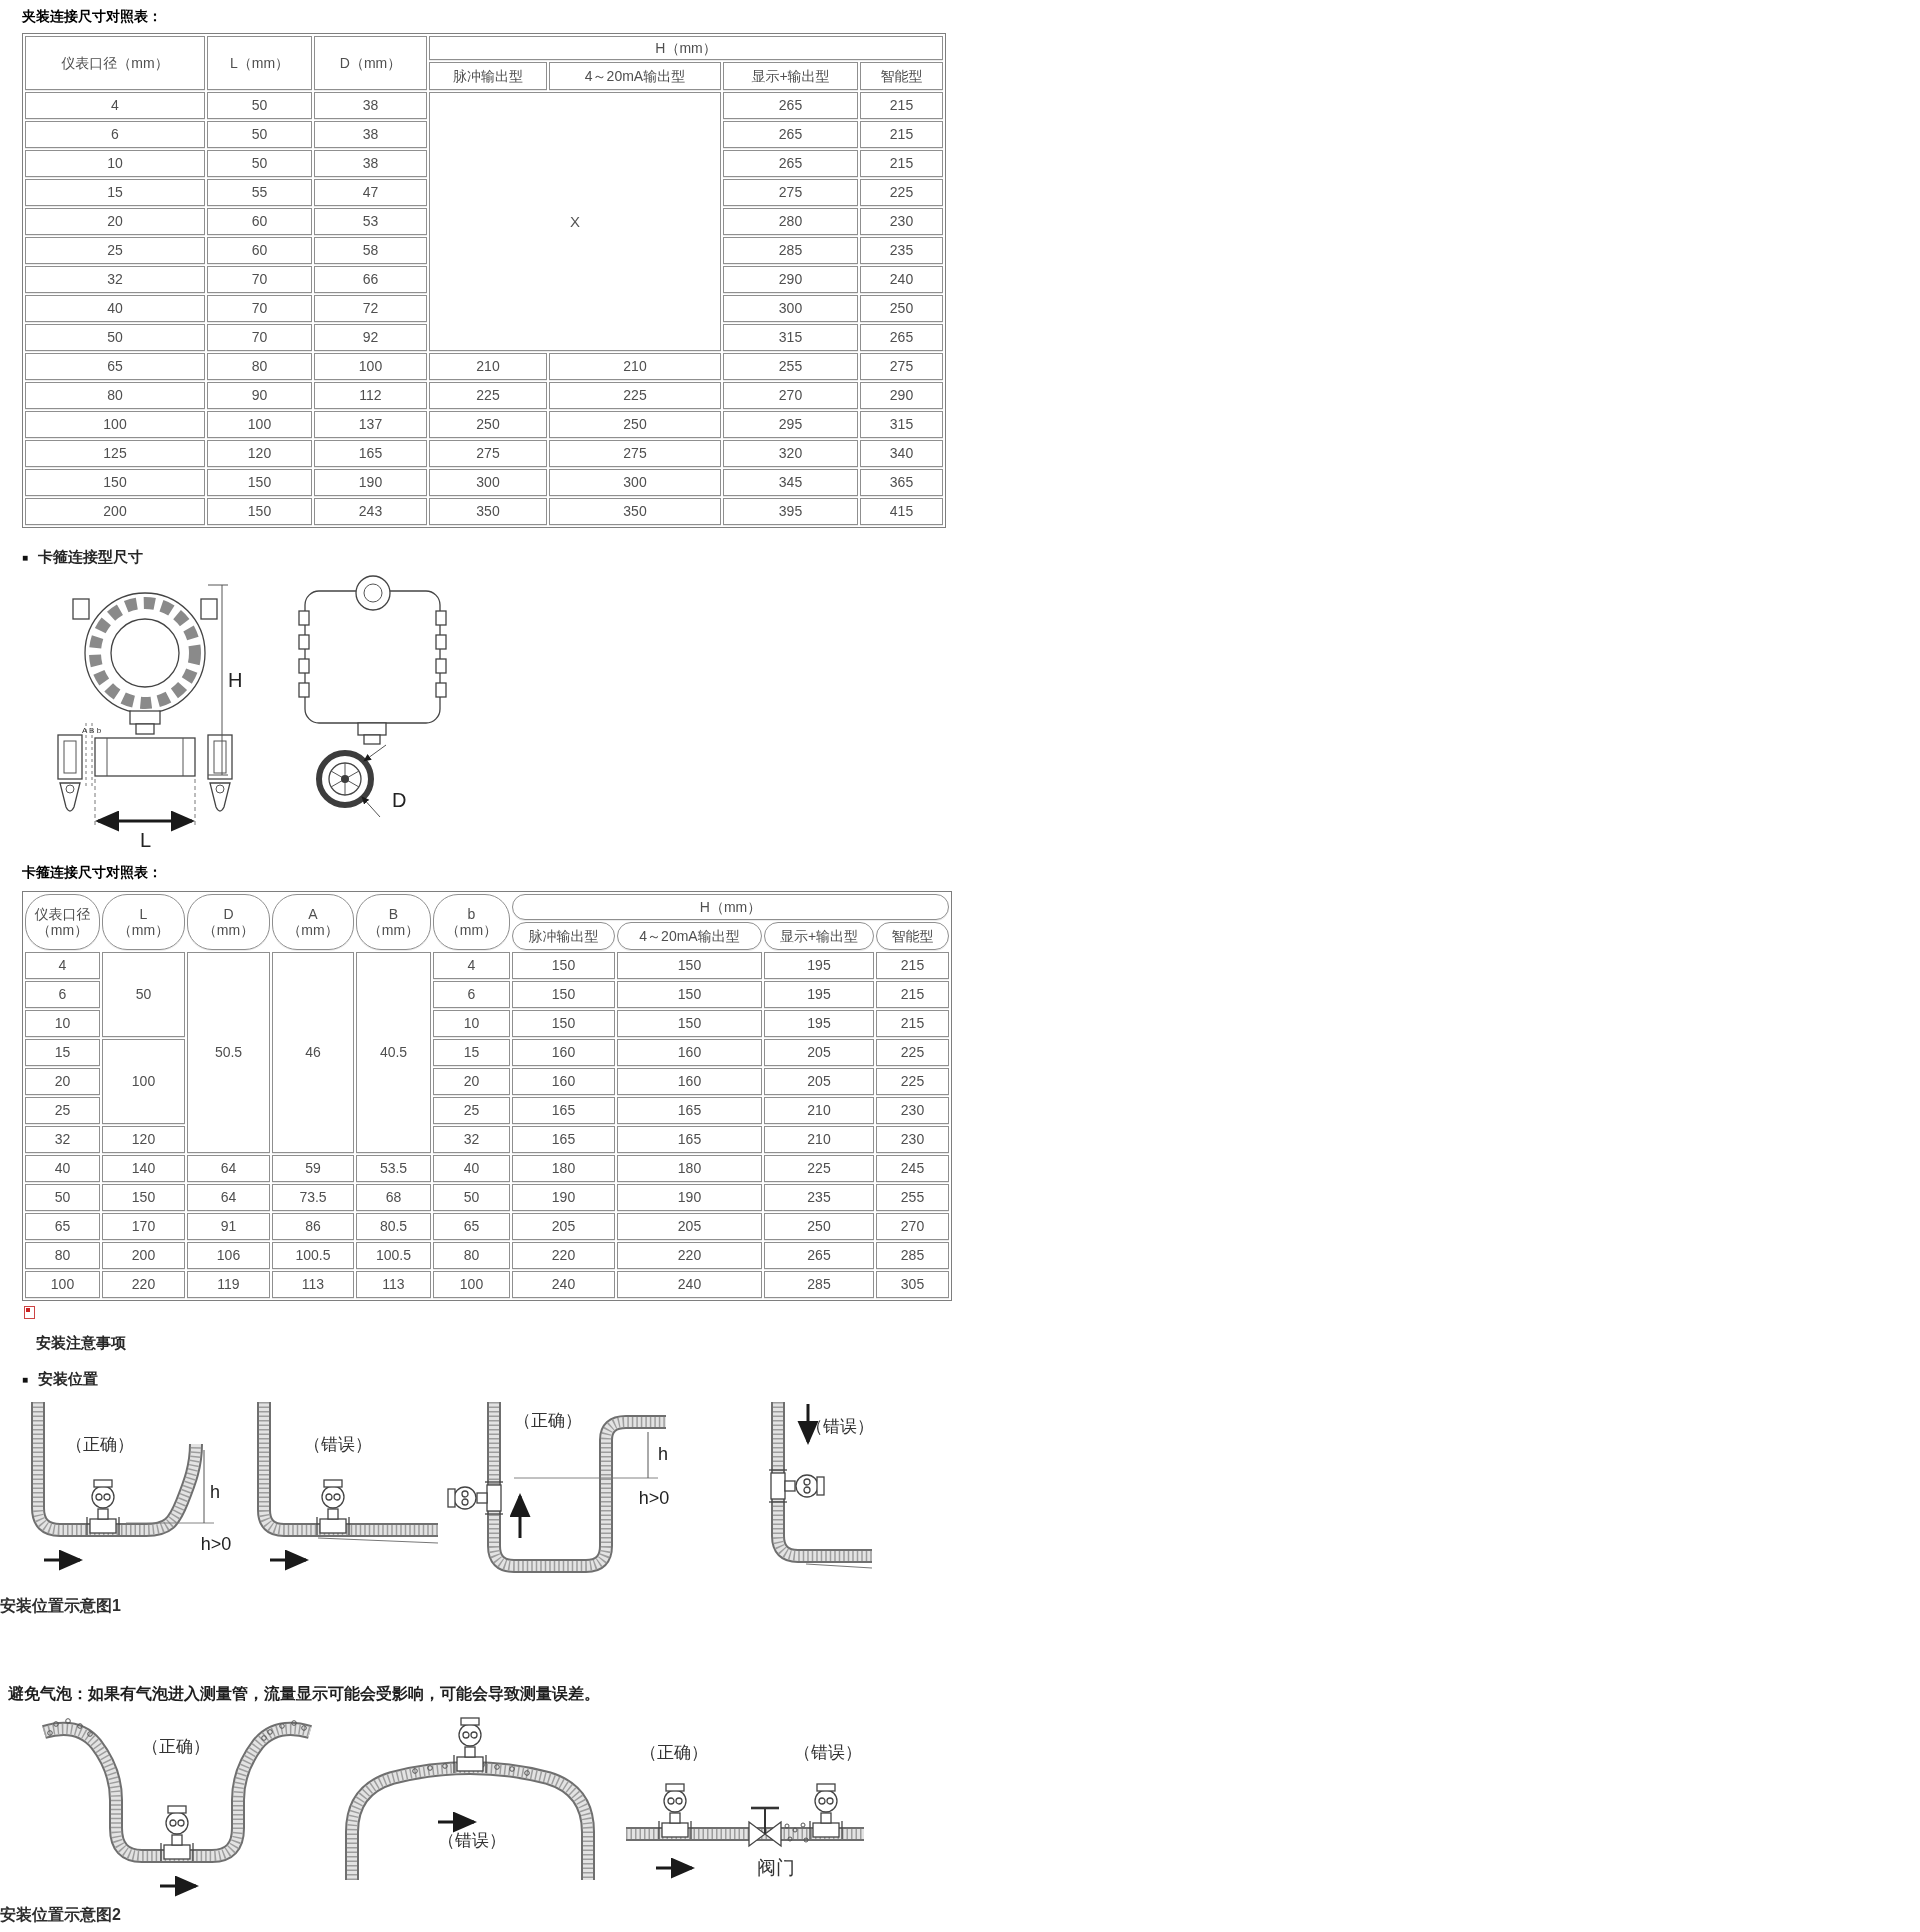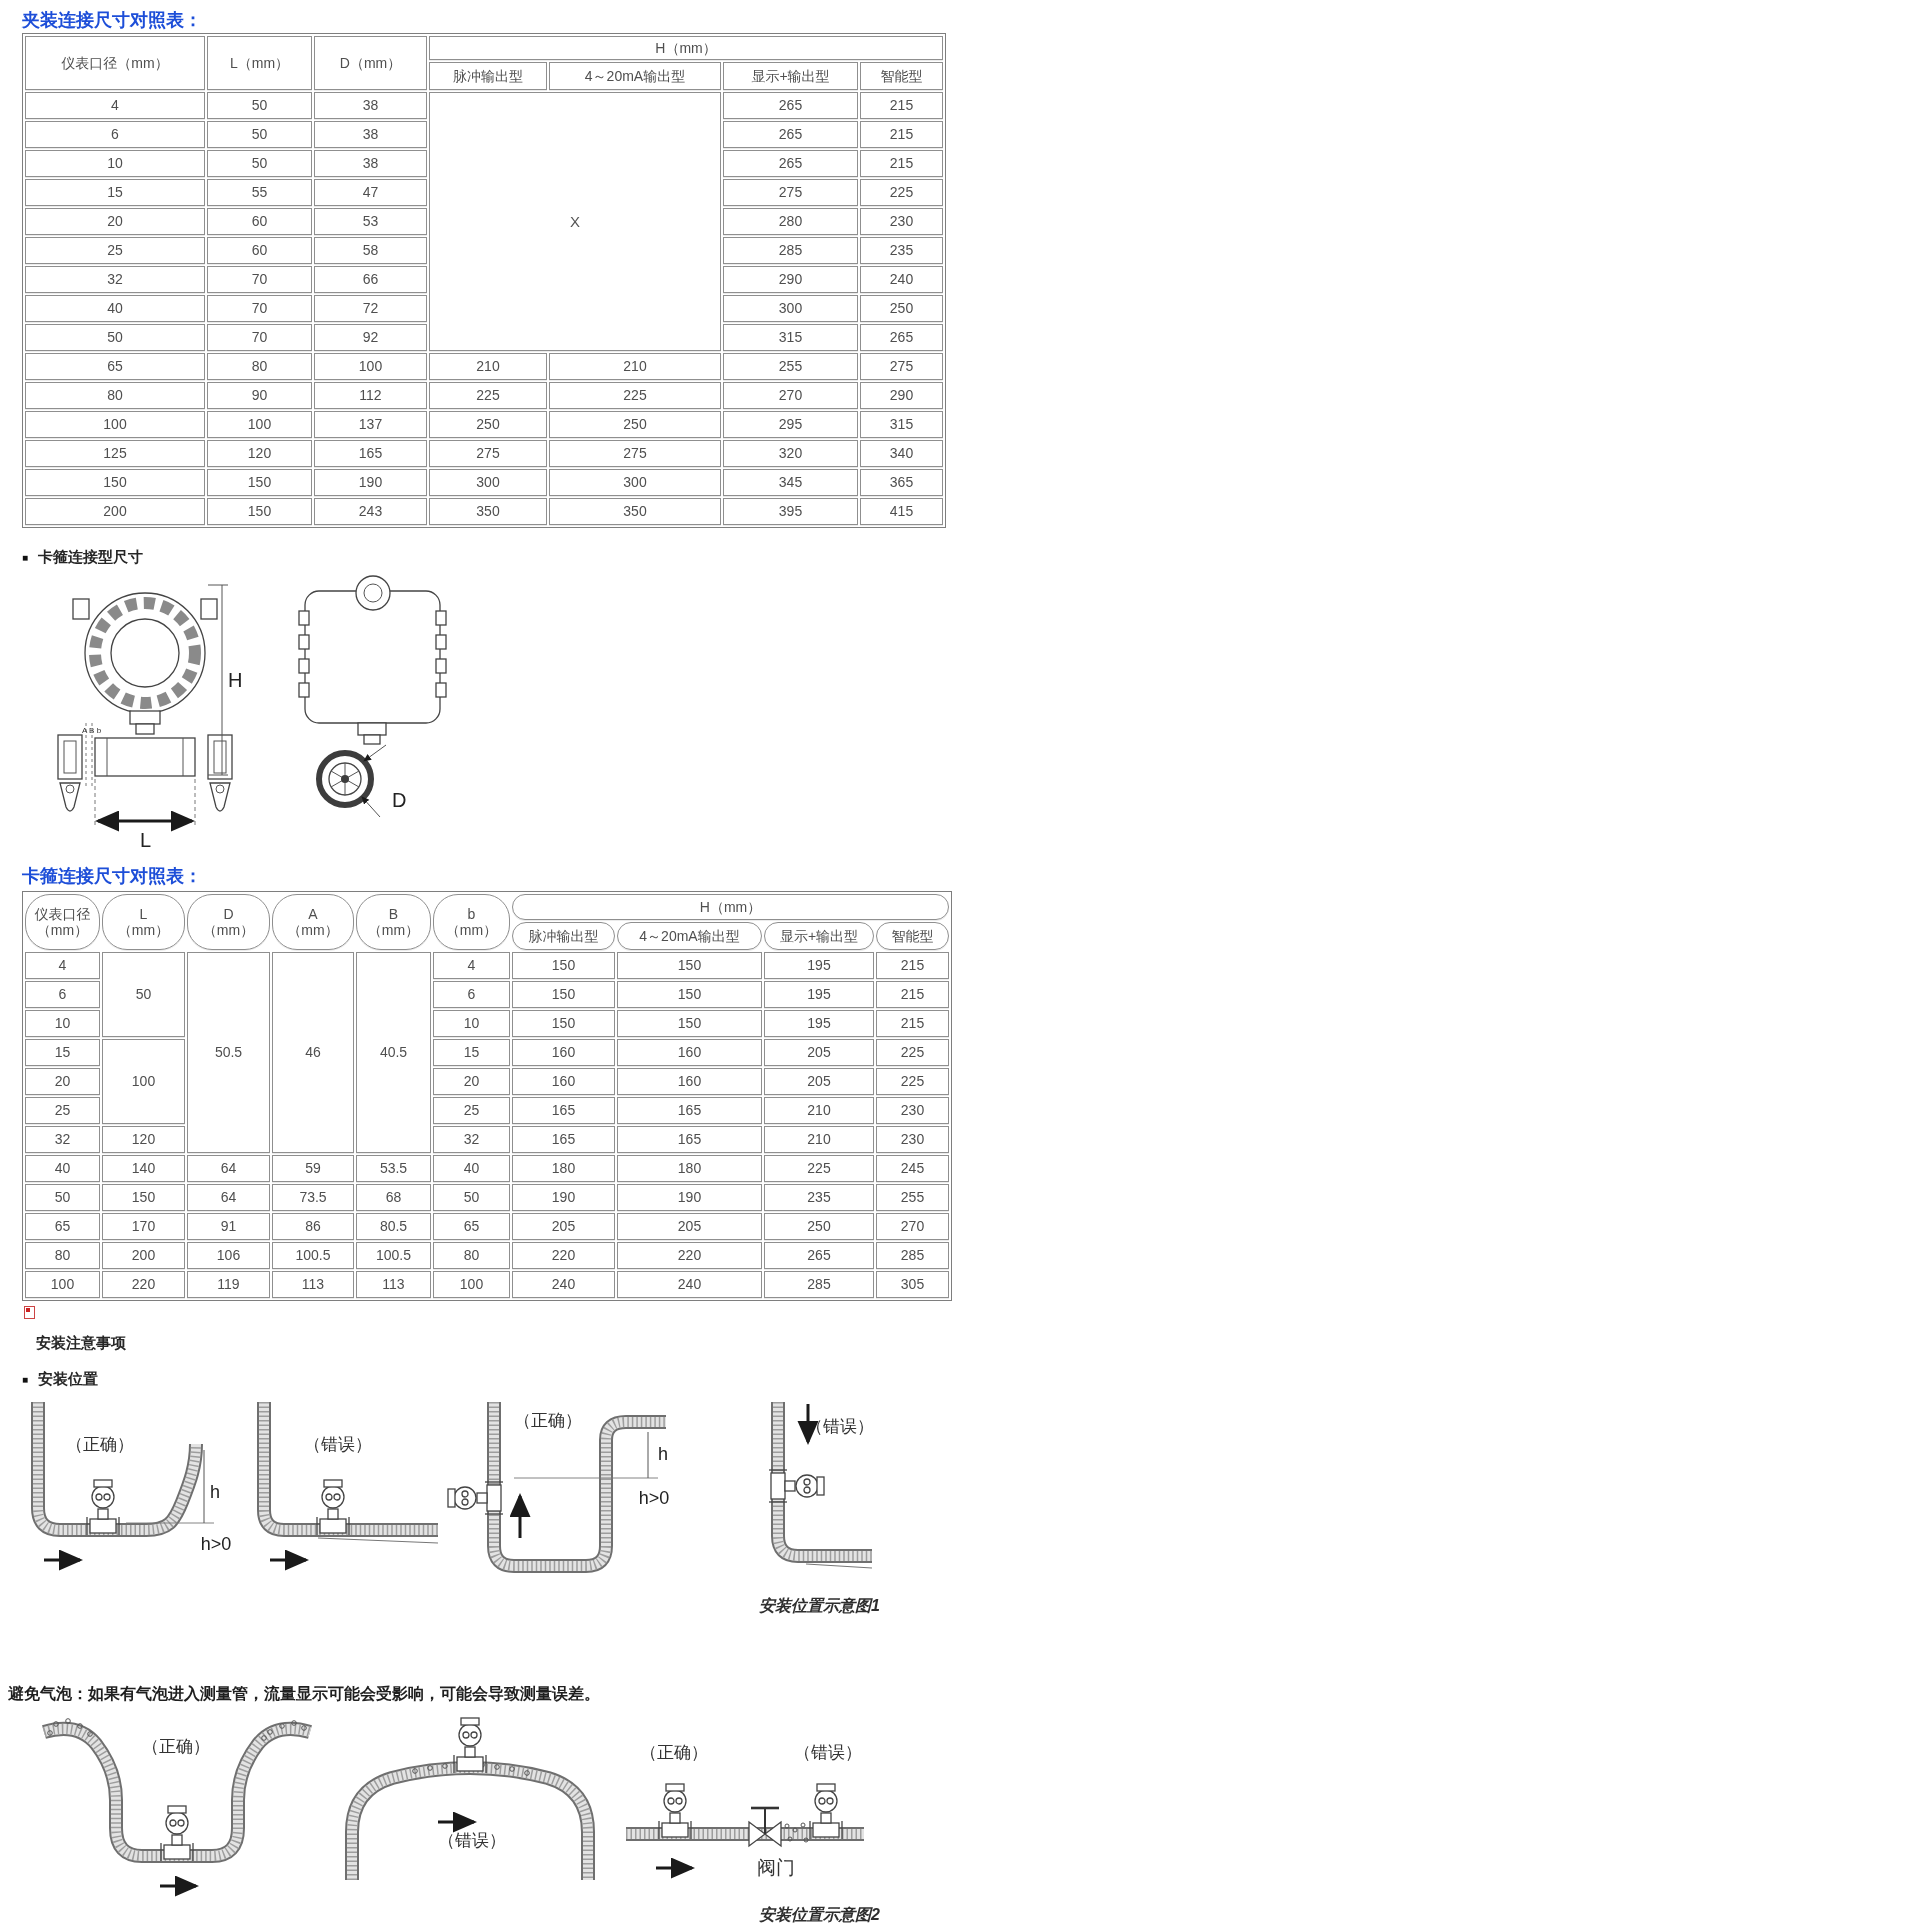--- a/index.html
+++ b/index.html
@@ -2,40 +2,40 @@
 <html><head>
 <meta charset="utf-8">
 <style>
   html,body{margin:0;padding:0;}
   body{
     width:1920px;height:1932px;background:#ffffff;position:relative;
     font-family:"Liberation Sans","DejaVu Sans",sans-serif;color:#4d4d4d;
     -webkit-font-smoothing:antialiased;
   }
   .abs{position:absolute;}
-  .doc-title{font-size:18px;font-weight:600;color:#1d4ed8;}
+  .doc-title{font-size:14px;font-weight:600;color:#000000;}
   .sec-head{font-size:15px;font-weight:700;color:#262626;display:flex;align-items:center;gap:10px;}
   .bullet{font-size:10px;color:#111;line-height:1;}
   table{border-collapse:separate;border-spacing:2px;background:#fff;border:1px solid #7e7e7e;table-layout:fixed;}
   th,td{
     border:1px solid #8f8f8f;text-align:center;vertical-align:middle;
     font-size:14px;font-weight:400;color:#4f4f4f;padding:0 2px;line-height:1.15;
     box-shadow:0 1px 0 rgba(0,0,0,0.08);overflow:hidden;
   }
   #table1{width:906px;}
   #table1 td{height:25px;}
   #table1 .hrow th{height:22px;}
   #table1 .srow th{height:26px;}
   #table2{width:906px;}
   #table2 td{height:25px;}
   #table2 th{white-space:pre-line;border-radius:25px;}
   #table2 .hrow th{height:24px;}
   #table2 .srow th{height:26px;}
   .xcell{font-size:15px;color:#555;}
-  .caption{font-size:16px;color:#2e2e2e;text-align:right;font-weight:600;font-style:italic;}
+  .caption{font-size:16px;color:#2e2e2e;text-align:left;font-weight:600;}
   .note-line{font-size:16px;color:#1f1f1f;font-weight:700;}
   .broken-ico{width:9px;height:11px;border:1px solid #c44;background:#fff;position:relative;}
   .broken-ico::after{content:"";position:absolute;left:1px;top:1px;width:4px;height:4px;background:#c22;}
   
   svg text{font-family:"Liberation Sans","DejaVu Sans",sans-serif;fill:#333;}
   .lbl{font-size:17px;}
   .dim{font-size:18px;fill:#222;}
   .dim-big{font-size:20px;fill:#222;}
   .pipe-o{stroke:#6f6f6f;stroke-width:14;fill:none;}
   .pipe-i{stroke:#e3e3e3;stroke-width:10;fill:none;}

